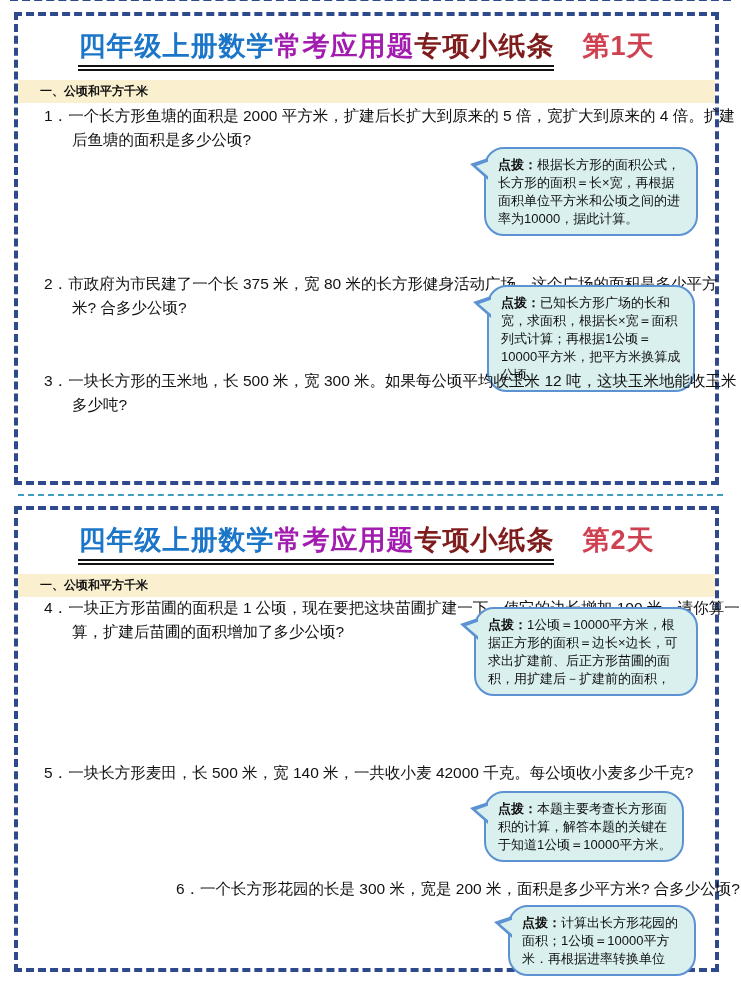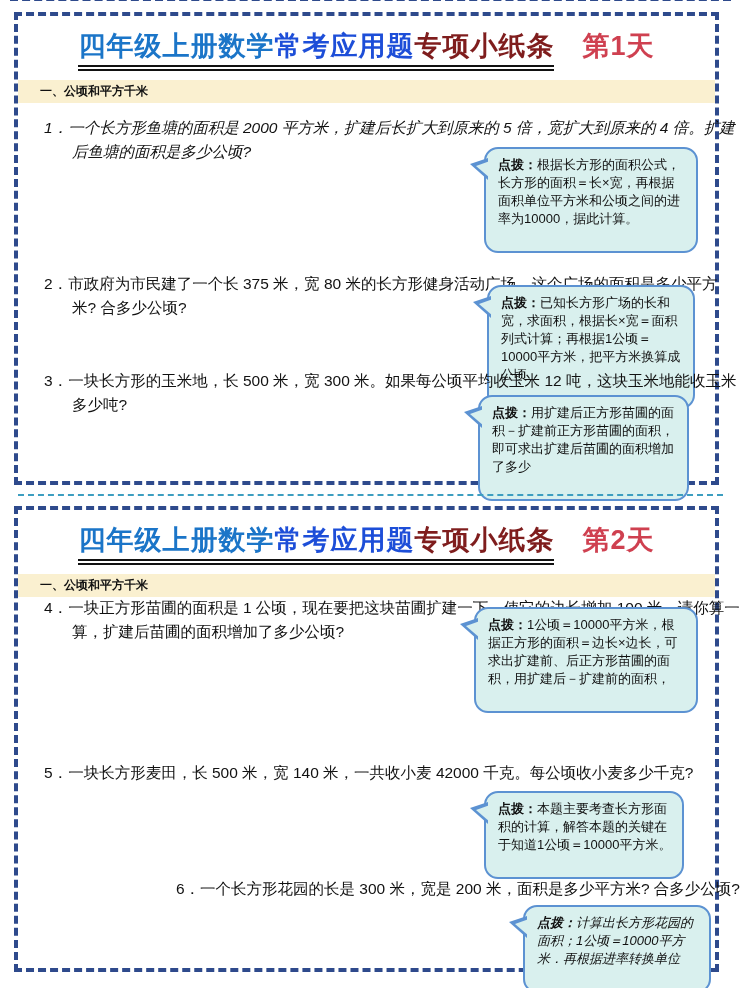--- a/index.html
+++ b/index.html
@@ -24,37 +24,37 @@
     border-top:2px dashed #3d9ec0;
   }
   .panel-title{
     text-align:center;margin-top:12px;font-size:27px;font-weight:900;
     letter-spacing:1px;white-space:nowrap;
   }
   .title-underlined{
     display:inline-block;border-bottom:6px double #111;padding-bottom:1px;
   }
   .tp-grade{color:#1b75c8;font-family:Liberation Serif, serif;}
-  .tp-highlight{color:#1d4ed8;text-align:center;}
+  .tp-highlight{color:#a21caf;text-align:center;}
   .tp-rest{color:#7f1d1d;}
   .day-badge{color:#cf4050;margin-left:28px;display:inline-block;}
   .section-band{
     background:#faf0d0;margin-top:9px;padding:3px 0 3px 22px;
     font-size:12px;font-weight:bold;color:#111;
   }
   .question{
     position:absolute;left:26px;width:668px;margin:0;
     font-size:15.5px;line-height:1.55;
     padding-left:28px;text-indent:-28px;
   }
   .q-num{font-weight:normal;}
   .bubble{
     position:absolute;box-sizing:border-box;
-    background:#d9f0ee;border:2px solid #5c92d2;border-radius:14px;
-    padding:7px 10px 23px 12px;font-size:13px;line-height:1.38;color:#111;
+    background:#d9f0ee;border:2px solid #5c92d2;border-radius:20px;
+    padding:7px 10px 6px 12px;font-size:13px;line-height:1.38;color:#111;
   }
   .bubble::before{
     content:"";position:absolute;left:-16px;top:9px;width:0;height:0;
     border-top:6px solid transparent;border-bottom:16px solid transparent;
     border-right:18px solid #5c92d2;
   }
   .bubble::after{
     content:"";position:absolute;left:-10px;top:12px;width:0;height:0;
     border-top:5px solid transparent;border-bottom:12px solid transparent;
     border-right:14px solid #d9f0ee;
@@ -65,39 +65,38 @@
 <body>
 
 <div class="top-fragment"></div>
 
 <div class="panel panel-1">
   <div class="panel-title">
     <span class="title-underlined"><span class="tp-grade">四年级上册数学</span><span class="tp-highlight">常考应用题</span><span class="tp-rest">专项小纸条</span></span><span class="day-badge">第1天</span>
   </div>
   <div class="section-band">一、公顷和平方千米</div>
 
-  <p class="question" style="top:100px;font-style:italic;"><span class="q-num">1．</span><span>一个长方形鱼塘的面积是 2000 平方米，扩建后长扩大到原来的 5 倍，宽扩大到原来的 4 倍。扩建后鱼塘的面积是多少公顷?</span></p>
+  <p class="question" style="top:88px;"><span class="q-num">1．</span><span>一个长方形鱼塘的面积是 2000 平方米，扩建后长扩大到原来的 5 倍，宽扩大到原来的 4 倍。扩建后鱼塘的面积是多少公顷?</span></p>
   <div class="bubble" style="top:131px;right:17px;width:214px;"><span class="tip-label">点拨：</span><span>根据长方形的面积公式，长方形的面积＝长×宽，再根据面积单位平方米和公顷之间的进率为10000，据此计算。</span></div>
 
   <p class="question" style="top:233px;margin-top:23px;"><span class="q-num">2．</span><span>市政府为市民建了一个长 375 米，宽 80 米的长方形健身活动广场，这个广场的面积是多少平方米? 合多少公顷?</span></p>
   <div class="bubble" style="top:269px;right:20px;width:208px;"><span class="tip-label">点拨：</span><span>已知长方形广场的长和宽，求面积，根据长×宽＝面积列式计算；再根据1公顷＝10000平方米，把平方米换算成公顷</span></div>
 
   <p class="question" style="top:353px;"><span class="q-num">3．</span><span>一块长方形的玉米地，长 500 米，宽 300 米。如果每公顷平均收玉米 12 吨，这块玉米地能收玉米多少吨?</span></p>
-  <div class="bubble" style="top:379px;right:26px;width:211px;"><span class="tip-label">点拨：</span><span>用扩建后正方形苗圃的面积－扩建前正方形苗圃的面积，即可求出扩建后苗圃的面积增加了多少</span></div>
 </div>
 
 <div class="divider"></div>
 
 <div class="panel panel-2">
   <div class="panel-title">
     <span class="title-underlined"><span class="tp-grade">四年级上册数学</span><span class="tp-highlight">常考应用题</span><span class="tp-rest">专项小纸条</span></span><span class="day-badge">第2天</span>
   </div>
   <div class="section-band">一、公顷和平方千米</div>
 
   <p class="question" style="top:86px;"><span class="q-num">4．</span><span>一块正方形苗圃的面积是 1 公顷，现在要把这块苗圃扩建一下，使它的边长增加 100 米，请你算一算，扩建后苗圃的面积增加了多少公顷?</span></p>
   <div class="bubble" style="top:97px;right:17px;width:224px;"><span class="tip-label">点拨：</span><span>1公顷＝10000平方米，根据正方形的面积＝边长×边长，可求出扩建前、后正方形苗圃的面积，用扩建后－扩建前的面积，</span></div>
 
   <p class="question" style="top:251px;"><span class="q-num">5．</span><span>一块长方形麦田，长 500 米，宽 140 米，一共收小麦 42000 千克。每公顷收小麦多少千克?</span></p>
   <div class="bubble" style="top:281px;right:31px;width:200px;"><span class="tip-label">点拨：</span><span>本题主要考查长方形面积的计算，解答本题的关键在于知道1公顷＝10000平方米。</span></div>
 
   <p class="question" style="top:367px;text-align:right;"><span class="q-num">6．</span><span>一个长方形花园的长是 300 米，宽是 200 米，面积是多少平方米? 合多少公顷?</span></p>
-  <div class="bubble" style="top:395px;right:4px;width:188px;font-style:italic;"><span class="tip-label">点拨：</span><span>计算出长方形花园的面积；1公顷＝10000平方米．再根据进率转换单位</span></div>
+  <div class="bubble" style="top:395px;right:19px;width:188px;"><span class="tip-label">点拨：</span><span>计算出长方形花园的面积；1公顷＝10000平方米．再根据进率转换单位</span></div>
 </div>
 
 </body></html>

